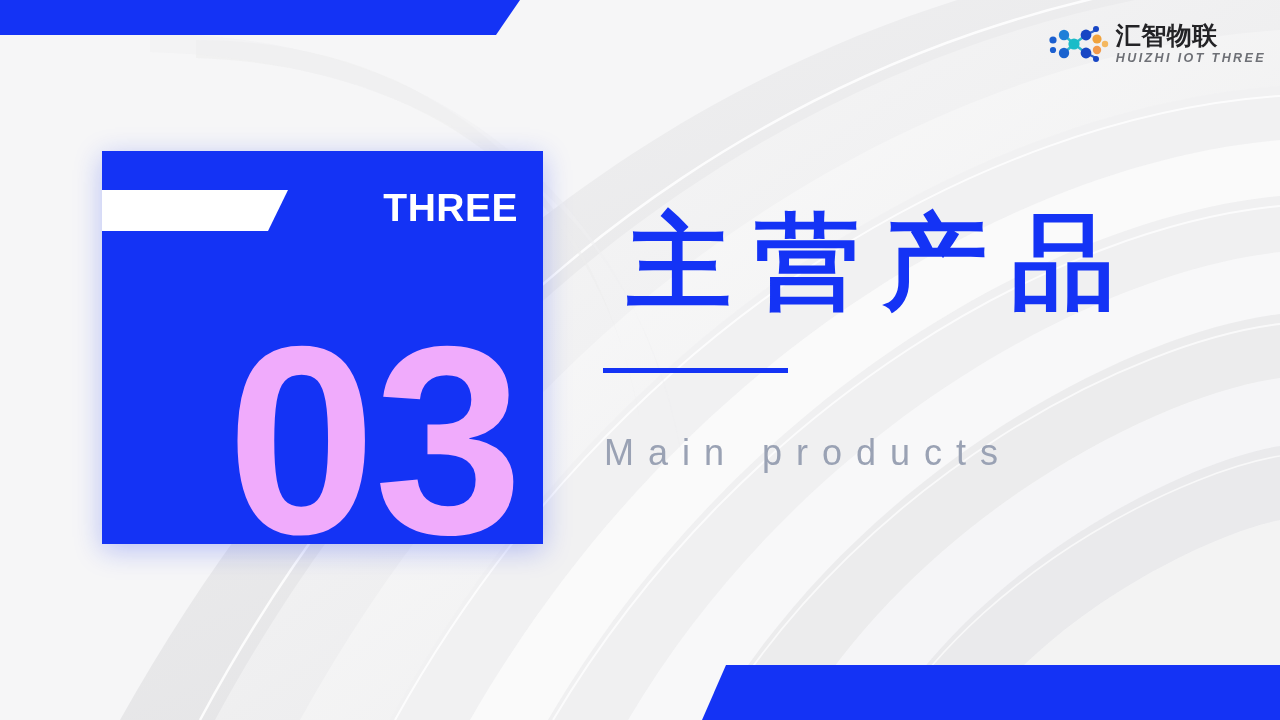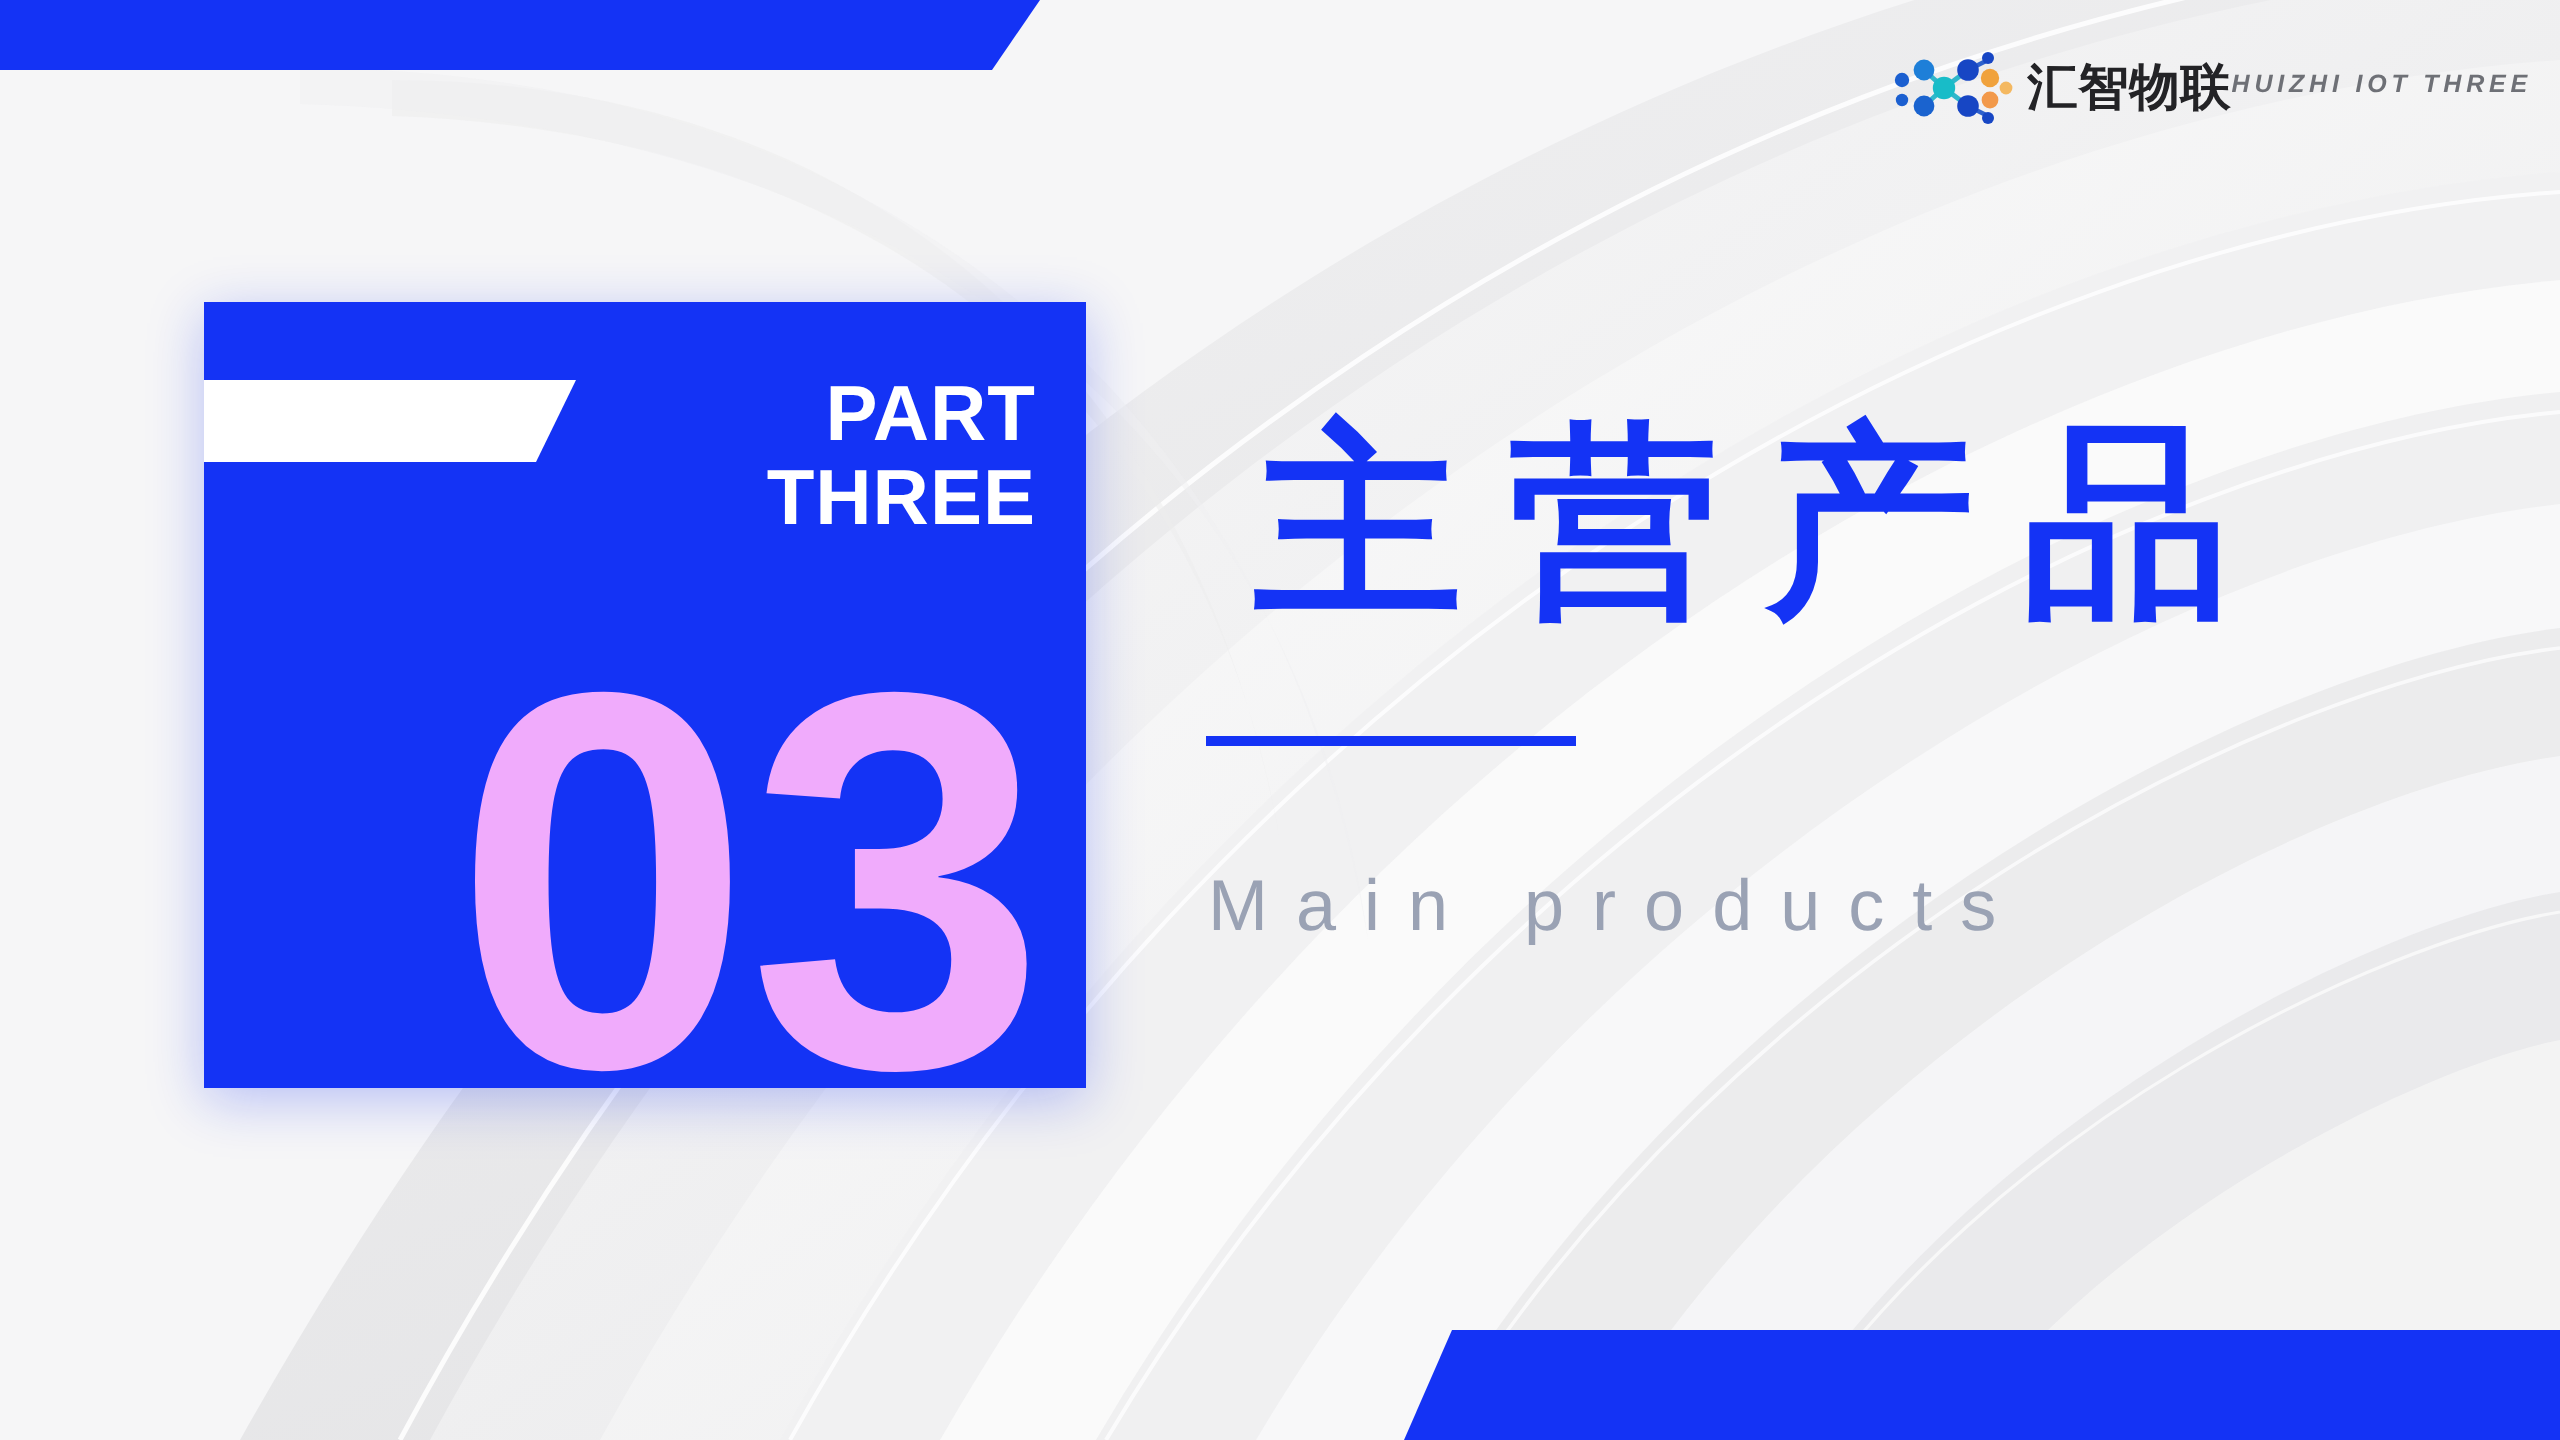--- a/index.html
+++ b/index.html
@@ -103,21 +103,21 @@
     text-align:right;
   }
 
   
   .logo {
     position:absolute; right:14px; top:22px;
     display:flex; align-items:center; gap:6px;
     z-index:7;
   }
   .logo-mark { width:62px; height:44px; flex:none; }
-  .logo-text { display:flex; flex-direction:row; line-height:1; }
+  .logo-text { display:flex; flex-direction:column; line-height:1; }
   .logo-cn {
     font-size:25px; font-weight:bold; color:#232326;
     letter-spacing:.5px;
   }
   .logo-en {
     font-size:12.5px; color:#6e7076; font-style:italic;
     font-weight:bold; letter-spacing:2.4px; margin-top:4px;
   }
 </style>
 </head>
@@ -165,21 +165,20 @@
     <path d="M150,34 C440,34 640,200 684,470 C648,214 450,60 150,52 Z" fill="#f0f0f1" opacity="0.5"></path>
   </svg>
 
   <div class="band-top"></div>
 
   <div class="band-bottom"></div>
 
   <div class="panel">
     <div class="panel-white-bar"></div>
     <div class="panel-part">
-      <div>PART</div>
       <div>THREE</div>
     </div>
     <div class="panel-num">03</div>
   </div>
 
   <div class="content">
     <div class="title">主营产品</div>
     <div class="rule"></div>
     <div class="subtitle">Main products</div>
   </div>

